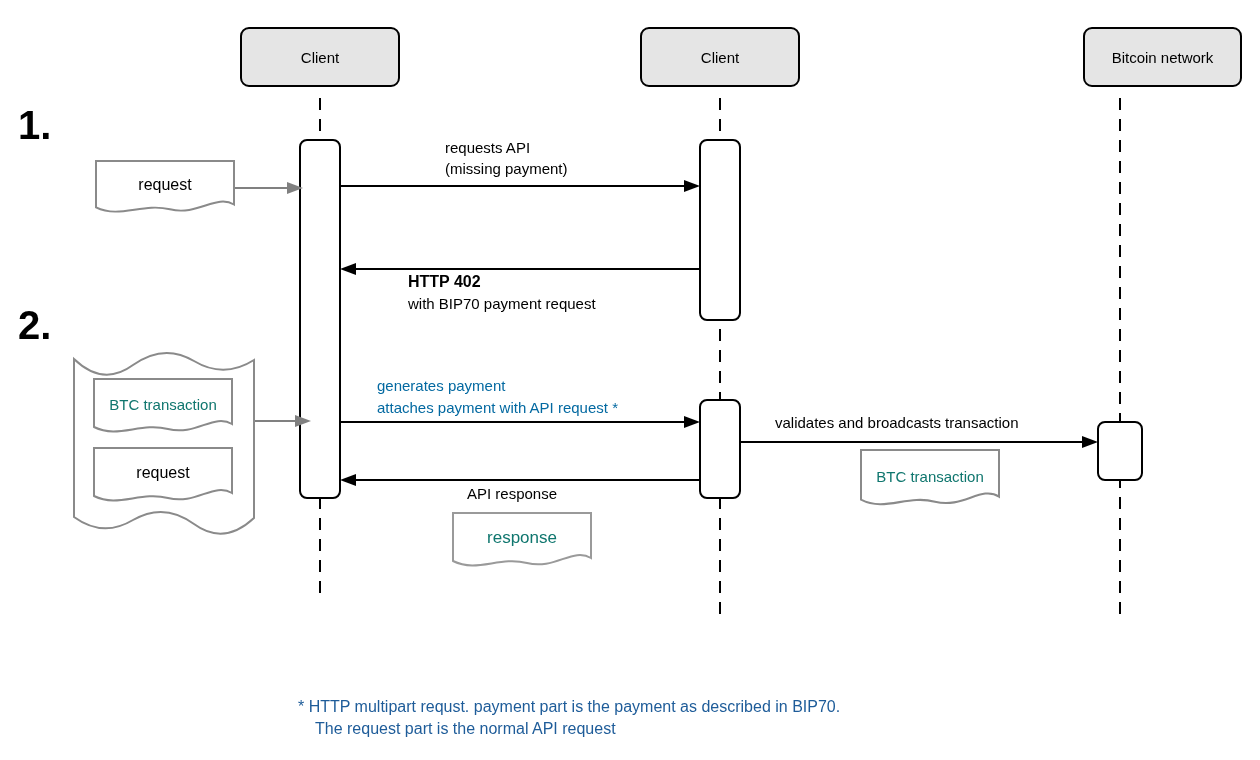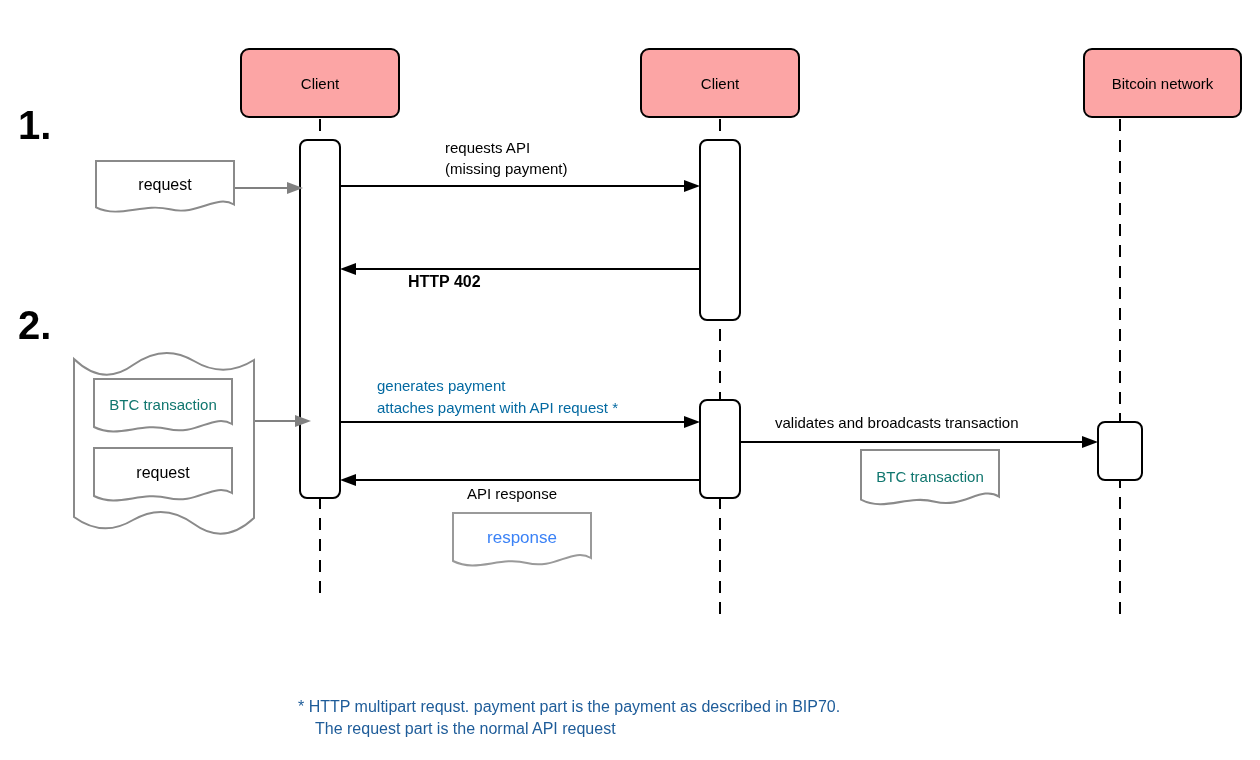--- a/index.html
+++ b/index.html
@@ -1,28 +1,28 @@
 <!DOCTYPE html>
 <html><head>
 <meta charset="utf-8">
 <style>
   html,body{margin:0;padding:0;background:#ffffff;}
   .canvas{position:relative;width:1260px;height:760px;background:#ffffff;overflow:hidden;
           font-family:"Liberation Sans","DejaVu Sans",sans-serif;color:#000;}
   .layer{position:absolute;left:0;top:0;}
-  .actor{position:absolute;top:48px;width:160px;height:70px;box-sizing:border-box;
-         border:2px solid #000;border-radius:9px;background:#fca5a5;
+  .actor{position:absolute;top:27px;width:160px;height:60px;box-sizing:border-box;
+         border:2px solid #000;border-radius:9px;background:#e5e5e5;
          display:flex;align-items:center;justify-content:center;
          font-size:15px;z-index:3;}
   .step-num{position:absolute;font-size:40px;font-weight:bold;line-height:1;z-index:3;}
   .msg{position:absolute;font-size:15px;line-height:21px;z-index:3;white-space:nowrap;}
   .msg .b{font-weight:bold;font-size:16px;}
   .blue{color:#0369a1;}
   .red{color:#0f766e;}
-  .gray-text{color:#3b82f6;}
+  .gray-text{color:#0f766e;}
   .doc-label{position:absolute;display:flex;align-items:center;justify-content:center;
              font-size:16px;z-index:3;text-align:center;}
   .doc-label.small{font-size:15px;}
   .doc-svg{position:absolute;z-index:2;}
   .footnote{position:absolute;left:298px;top:656px;font-size:16px;line-height:22px;
             color:#1e5c99;z-index:3;white-space:nowrap;margin-top:40px;}
   .footnote .indent{padding-left:17px;}
 </style>
 </head>
 <body>
@@ -103,20 +103,21 @@
 
   <div class="step-num" style="left:18px;top:105px;">1.</div>
   <div class="step-num" style="left:18px;top:305px;">2.</div>
 
   <div class="msg" style="left:445px;top:137px;">
     <div>requests API</div>
     <div>(missing payment)</div>
   </div>
   <div class="msg" style="left:408px;top:271px;line-height:22px;">
     <div class="b">HTTP 402</div>
+    <div>with BIP70 payment request</div>
   </div>
   <div class="msg blue" style="left:377px;top:375px;line-height:22px;">
     <div>generates payment</div>
     <div>attaches payment with API request *</div>
   </div>
   <div class="msg" style="left:775px;top:412px;">
     <div>validates and broadcasts transaction</div>
   </div>
   <div class="msg" style="left:467px;top:483px;">
     <div>API response</div>

